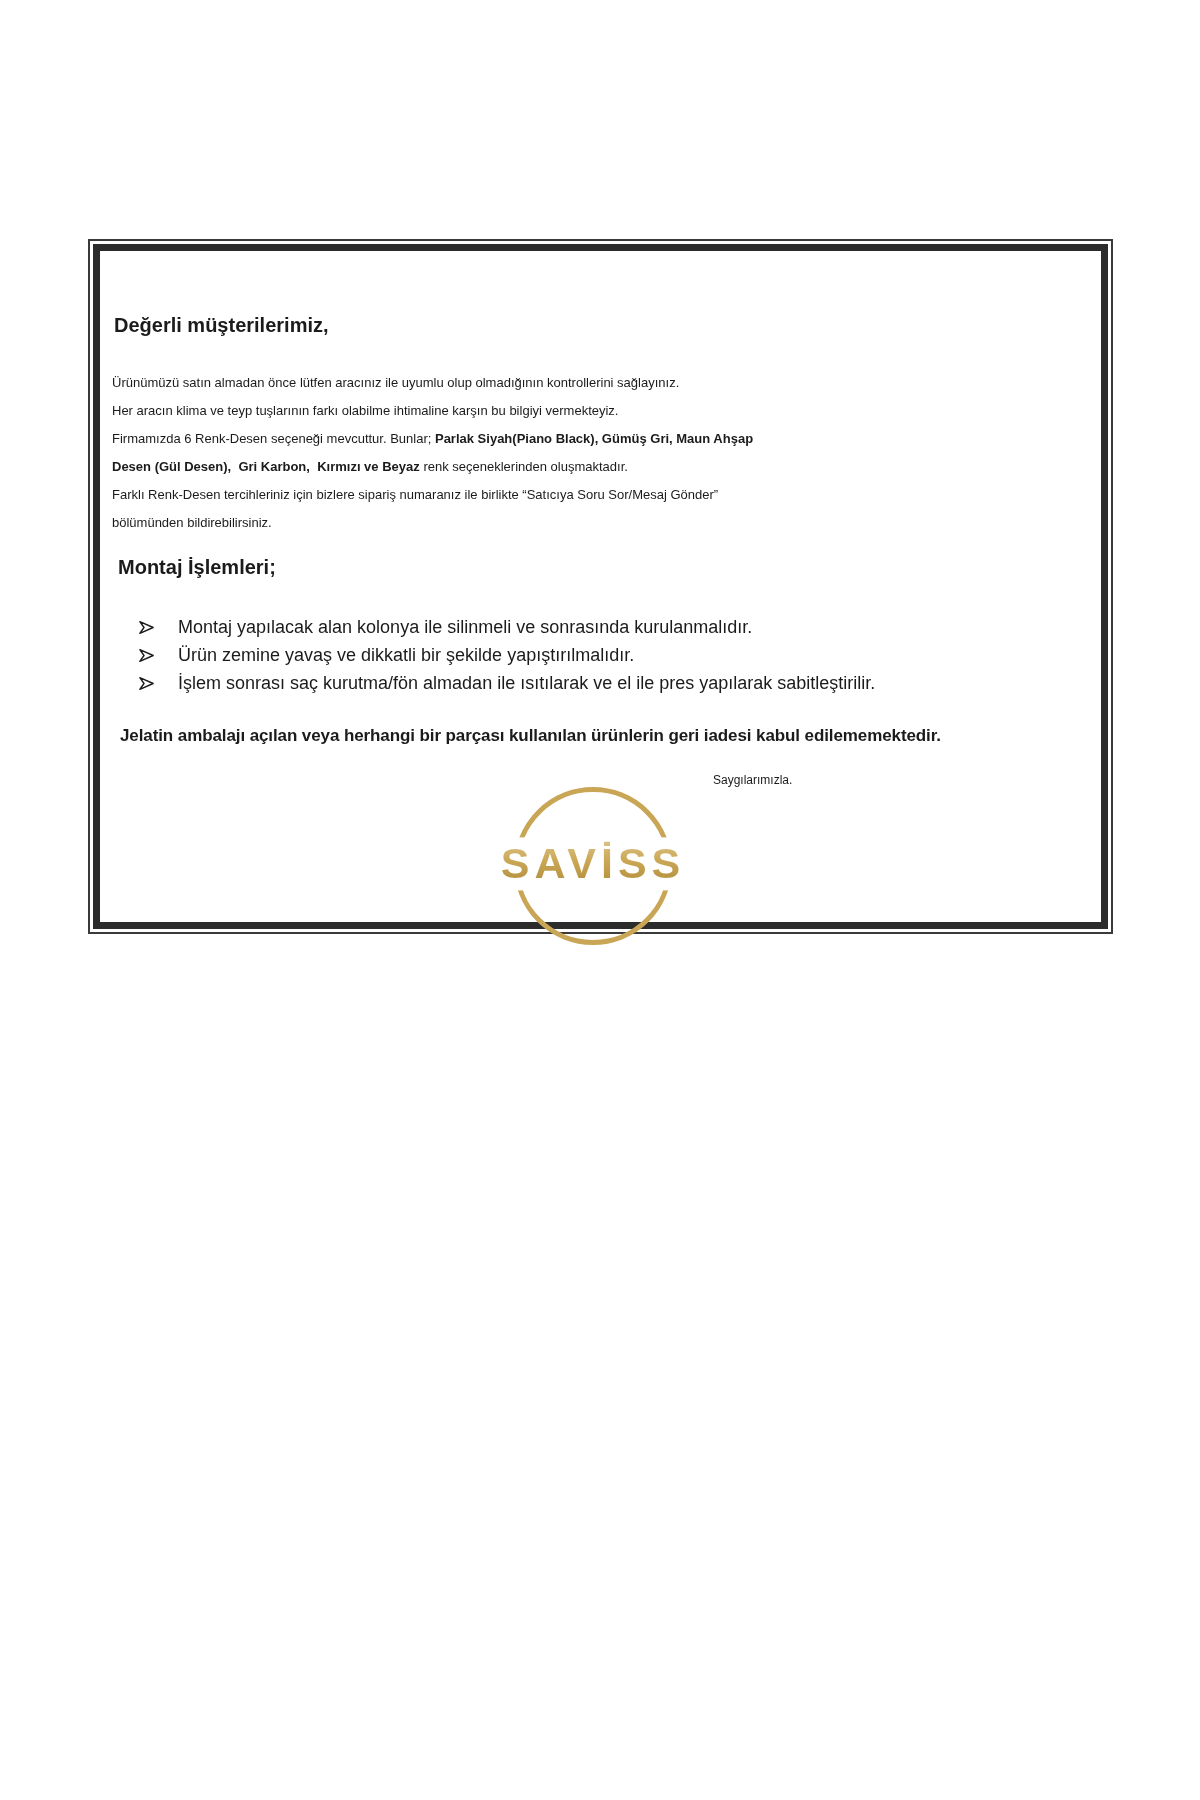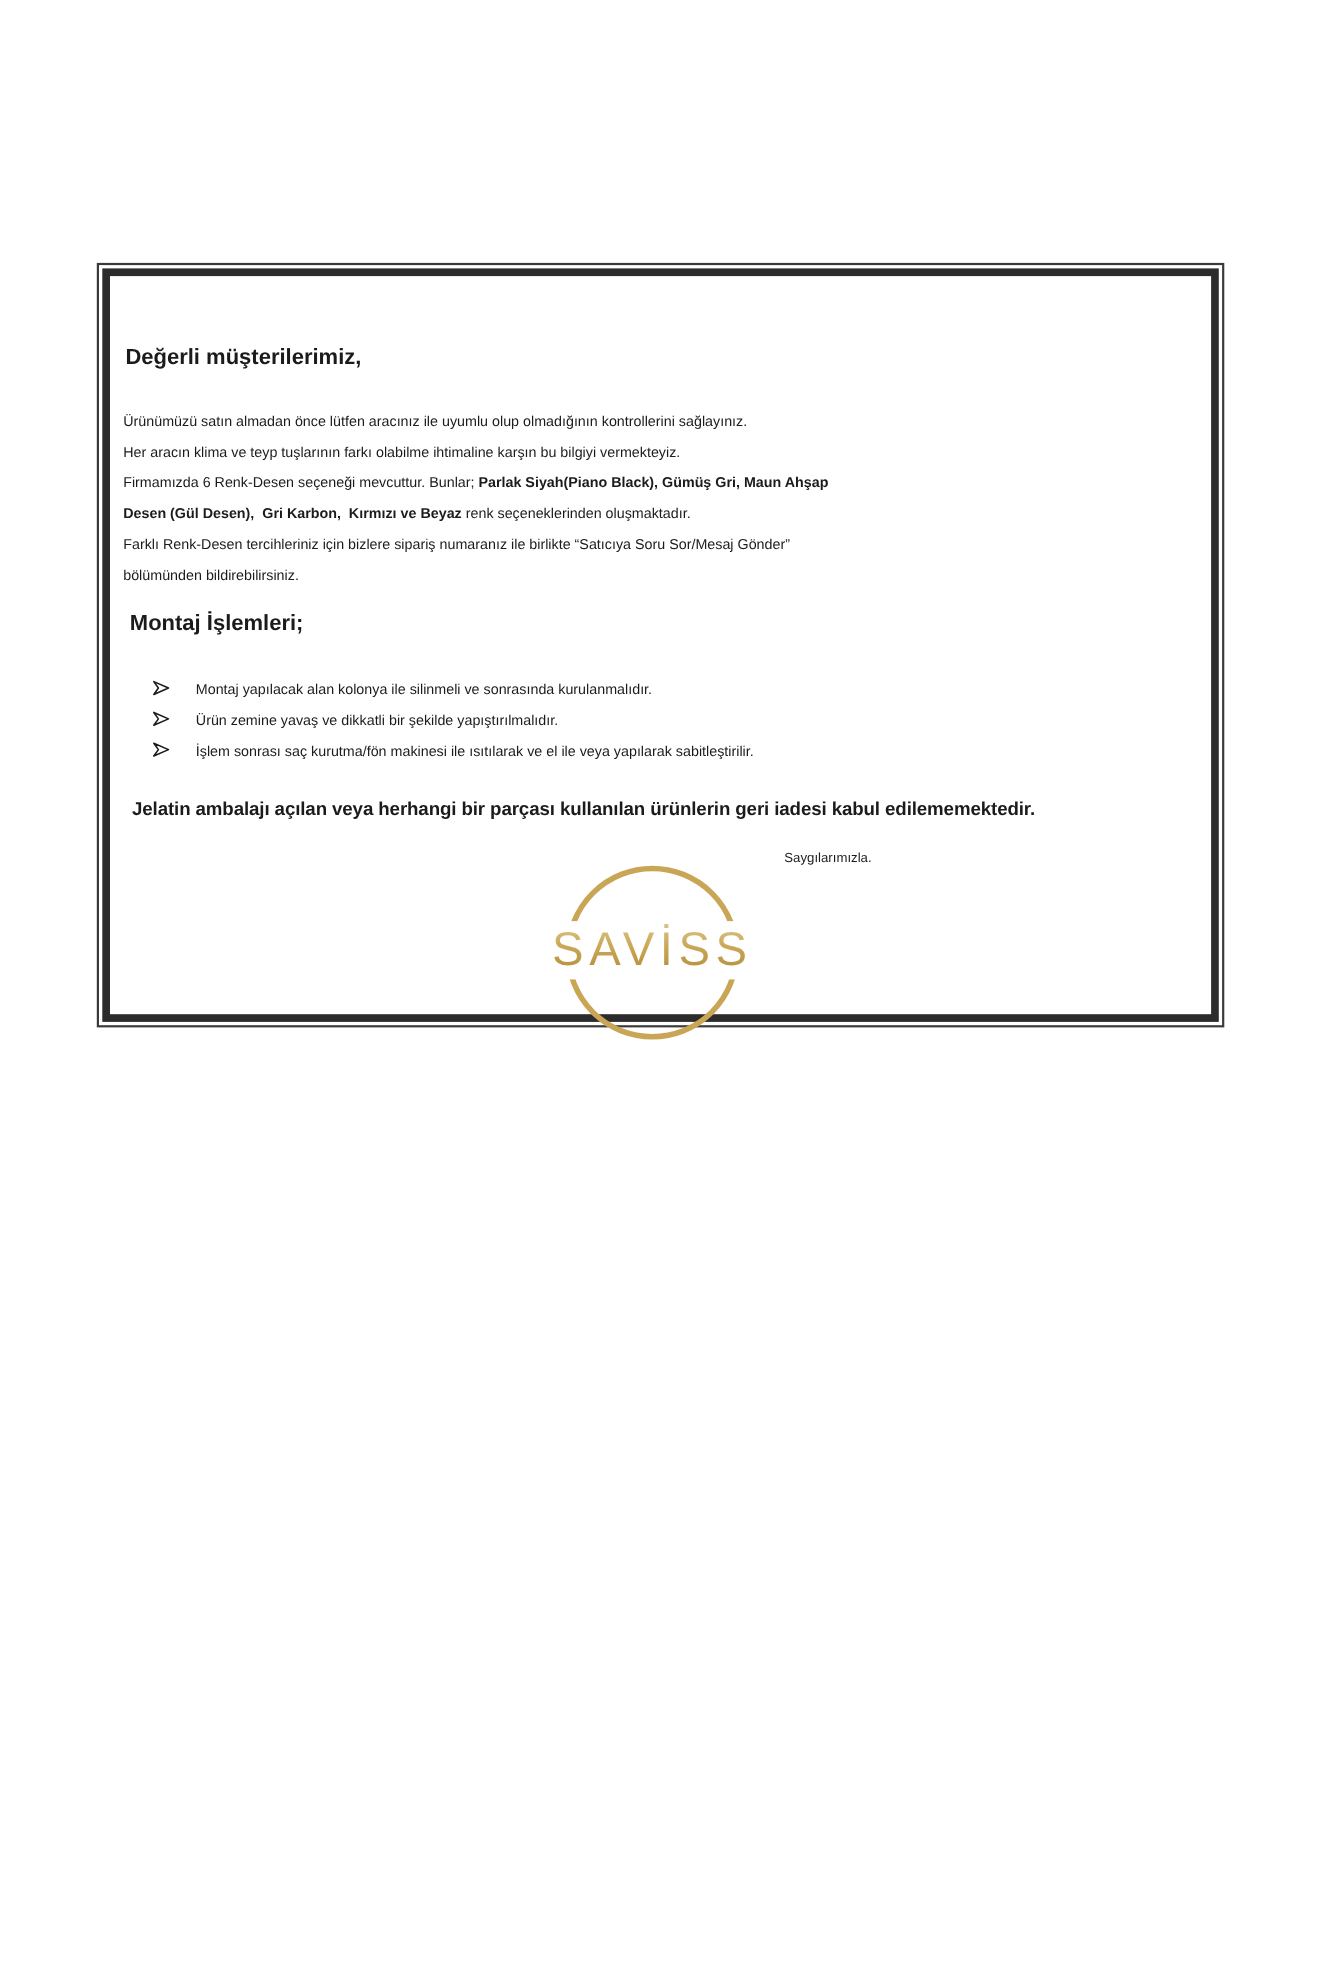--- a/index.html
+++ b/index.html
@@ -52,21 +52,21 @@
     position: absolute;
     left: 18px;
     top: 305px;
     font-size: 20px;
     font-weight: bold;
   }
   .bullets {
     position: absolute;
     left: 38px;
     top: 362px;
-    font-size: 13px;
+    font-size: 18px;
     line-height: 28px;
   }
   .bullet {
     display: flex;
     align-items: baseline;
     white-space: pre;
   }
   .bullet .marker {
     width: 40px;
     flex: 0 0 40px;
@@ -106,21 +106,21 @@
     position: absolute;
     left: 50%;
     top: 50%;
     transform: translate(-50%, -54%);
     background: #ffffff;
     padding: 2px 6px;
     white-space: nowrap;
   }
   .logo-text {
     font-size: 43px;
-    font-weight: normal;
+    font-weight: bold;
     letter-spacing: 5px;
     background: linear-gradient(180deg, #dcc488 0%, #caa755 45%, #b08c3a 100%);
     -webkit-background-clip: text;
     background-clip: text;
     color: transparent;
   }
 </style>
 </head>
 <body>
 
@@ -142,21 +142,21 @@
 
     <div class="bullets">
         <div class="bullet"><span class="marker"><svg width="17" height="15" viewBox="0 0 20 18">
               <path d="M2 16 L18 9 L2 2 L7 9 Z" fill="#ffffff" stroke="#1b1b1b" stroke-width="1.7" stroke-linejoin="round"></path>
             </svg></span><span>Montaj yapılacak alan kolonya ile silinmeli ve sonrasında kurulanmalıdır.</span></div>
         <div class="bullet"><span class="marker"><svg width="17" height="15" viewBox="0 0 20 18">
               <path d="M2 16 L18 9 L2 2 L7 9 Z" fill="#ffffff" stroke="#1b1b1b" stroke-width="1.7" stroke-linejoin="round"></path>
             </svg></span><span>Ürün zemine yavaş ve dikkatli bir şekilde yapıştırılmalıdır.</span></div>
         <div class="bullet"><span class="marker"><svg width="17" height="15" viewBox="0 0 20 18">
               <path d="M2 16 L18 9 L2 2 L7 9 Z" fill="#ffffff" stroke="#1b1b1b" stroke-width="1.7" stroke-linejoin="round"></path>
-            </svg></span><span>İşlem sonrası saç kurutma/fön makinesi ile ısıtılarak ve el ile veya yapılarak sabitleştirilir.</span></div>
+            </svg></span><span>İşlem sonrası saç kurutma/fön almadan ile ısıtılarak ve el ile pres yapılarak sabitleştirilir.</span></div>
       </div>
 
     <div class="policy">Jelatin ambalajı açılan veya herhangi bir parçası kullanılan ürünlerin geri iadesi kabul edilememektedir.</div>
 
     <div class="closing">Saygılarımızla.</div>
 
     <div class="logo">
       <div class="logo-circle"></div>
       <div class="logo-text-band">
         <span class="logo-text">SAVİSS</span>

